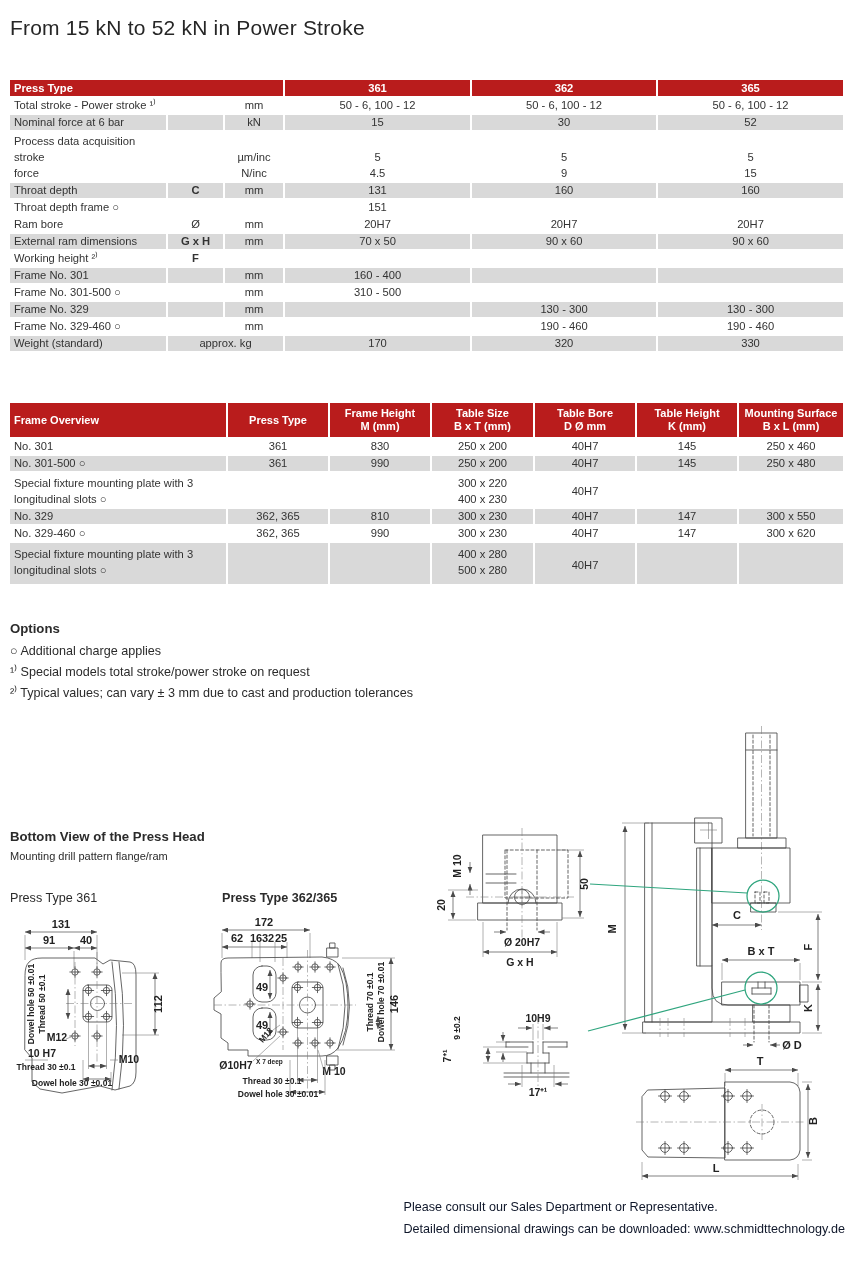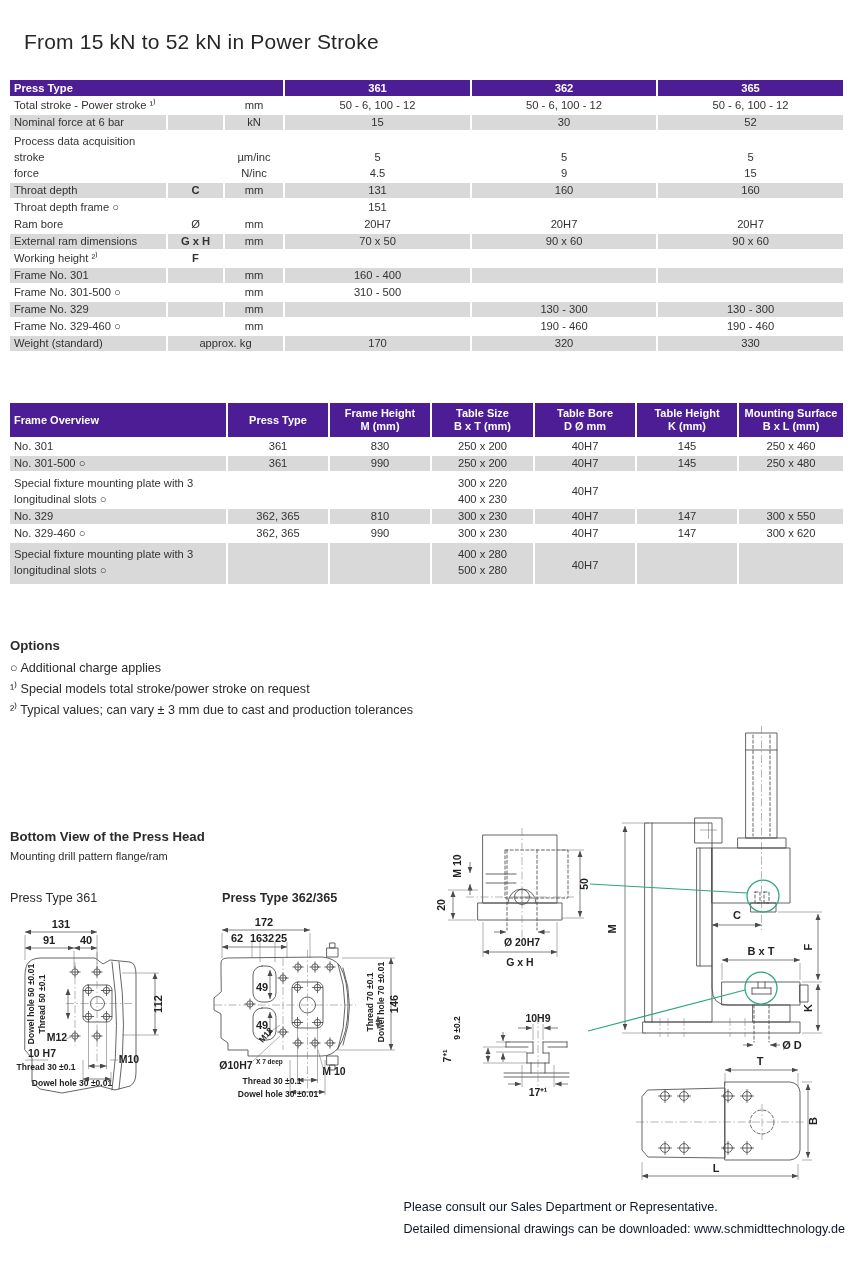--- a/index.html
+++ b/index.html
@@ -1,41 +1,41 @@
 <!DOCTYPE html>
 <html><head>
 <meta charset="utf-8">
 <style>
   html,body{margin:0;padding:0;background:#fff}
   .page{position:relative;width:857px;height:1274px;background:#fff;
         font-family:"Liberation Sans",sans-serif;color:#2b2b2b;overflow:hidden}
-  .title{position:absolute;left:10px;top:16px;margin:14px;font-size:21px;font-weight:400;
+  .title{position:absolute;left:10px;top:16px;margin:0;font-size:21px;font-weight:400;
          color:#262626;letter-spacing:.2px}
 
   
   .t{position:absolute;left:10px;border-collapse:separate;border-spacing:0;table-layout:fixed;
      width:835px;font-size:11.2px;color:#333}
   .t1{top:80px}.t2{top:403px}
   .t th,.t td{padding:0 4px;border-right:2px solid #fff;border-bottom:2px solid #fff;
      overflow:hidden;margin:0}
-  .t th{background:#4c1d95;color:#fff;font-weight:700;text-align:center}
+  .t th{background:#b91c1c;color:#fff;font-weight:700;text-align:center}
   .t1 th{height:16px;font-size:11.2px}
   .t2 th{height:34px;vertical-align:middle;line-height:13px;font-size:11px}
   .t td{text-align:center;height:15px;line-height:15px;background:#fff;white-space:nowrap}
   .t .al{text-align:left}
   .g td{background:#d9d9d9}
   td.b{font-weight:700}
   tr.h2 td{height:32px;vertical-align:top;line-height:15px;padding-top:2px}
   tr.h2b td{height:38px;vertical-align:top;line-height:15px;padding-top:3px}
   tr.h3 td{height:48px;vertical-align:top;line-height:16px;padding-top:1px}
   .ml{height:16px;line-height:16px}
   .ph{height:16px}
 
   
-  .options{position:absolute;left:10px;top:638px;font-size:12.6px;color:#2b2b2b}
+  .options{position:absolute;left:10px;top:621px;font-size:12.6px;color:#2b2b2b}
   .opt-h{font-weight:700;font-size:13.2px;margin-bottom:7px}
   .opt-i{margin-top:4px;line-height:17px}
   .hang{width:392px;padding-left:15px;text-indent:-15px}
 
   
   .dh1{position:absolute;left:10px;top:829px;font-weight:700;font-size:13.2px}
   .dh2{position:absolute;left:10px;top:850px;font-size:11px}
   .dt1{position:absolute;left:10px;top:891px;font-weight:400;font-size:12.6px}
   .dt2{position:absolute;left:222px;top:891px;font-weight:700;font-size:12.6px}
 

